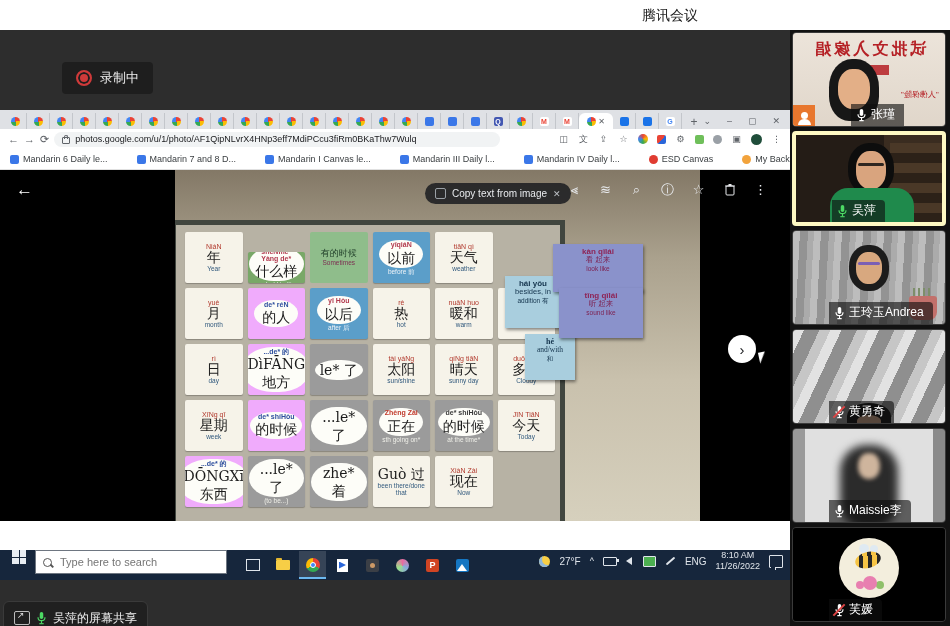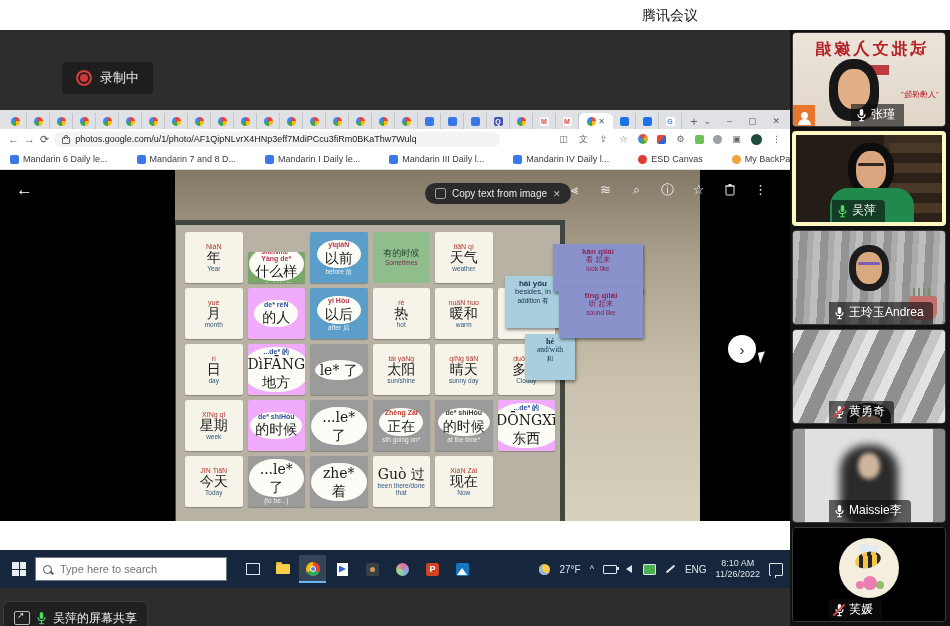--- a/index.html
+++ b/index.html
@@ -85,21 +85,21 @@
   .vback{position:absolute;left:16px;top:10px;color:#fff;font-size:17px;}
   .copy-pill{position:absolute;left:425px;top:13px;height:21px;background:rgba(30,31,34,.88);border-radius:12px;display:flex;align-items:center;gap:6px;padding:0 10px;color:#e8eaed;font-size:10px;}
   .copy-ic{width:9px;height:9px;border:1px solid #9aa0a6;border-radius:2px;}
   .copy-x{color:#bdc1c6;font-size:9px;}
   .vicons{position:absolute;right:22px;top:12px;display:flex;align-items:center;gap:16px;color:#e8eaed;}
   .vic{width:15px;height:15px;display:flex;align-items:center;justify-content:center;font-size:13px;}
   .vic svg{display:block;}
   .next-btn{position:absolute;right:34px;top:165px;width:28px;height:28px;border-radius:50%;background:#fff;color:#202124;display:flex;align-items:center;justify-content:center;font-size:15px;box-shadow:0 1px 3px rgba(0,0,0,.4);}
   .cursor{position:absolute;right:24px;top:182px;width:0;height:0;border-left:7px solid #fff;border-bottom:11px solid transparent;filter:drop-shadow(0 0 1px #000);transform:rotate(-12deg);}
   
-  .taskbar{position:absolute;left:0;top:440px;width:790px;height:38px;background:#16263c;display:flex;align-items:center;padding:0 3px;box-sizing:border-box;color:#dfe4ea;}
+  .taskbar{position:absolute;left:0;top:440px;width:790px;height:30px;background:#16263c;display:flex;align-items:flex-start;padding:0 3px;box-sizing:border-box;color:#dfe4ea;}
   .win{width:14px;height:14px;display:grid;grid-template-columns:1fr 1fr;grid-template-rows:1fr 1fr;gap:1px;margin:0 9px;}
   .win i{background:#e8edf2;}
   .tsearch{display:flex;align-items:center;gap:6px;background:#fff;height:24px;width:192px;padding:0 7px;border:1px solid #6e7681;box-sizing:border-box;}
   .tsearch input{border:none;outline:none;font-size:11px;color:#333;width:150px;background:transparent;font-family:inherit;}
   .mag{width:7px;height:7px;border:1.5px solid #555;border-radius:50%;position:relative;}
   .mag:after{content:"";position:absolute;left:6px;top:6px;width:4px;height:1.5px;background:#555;transform:rotate(45deg);}
   .tapps{display:flex;margin-left:12px;gap:3px;height:30px;align-items:center;}
   .tapp{width:27px;height:28px;display:flex;align-items:center;justify-content:center;}
   .tapp.active{background:rgba(255,255,255,.14);box-shadow:inset 0 -2px 0 #6cb8f0;}
   .i-taskview{width:12px;height:10px;border:1px solid #dfe4ea;position:relative;}
@@ -319,21 +319,21 @@
           <div class="bm">
             <div class="bi docs"></div>
             <span>Mandarin 6 Daily le...</span>
           </div>
           <div class="bm">
             <div class="bi docs"></div>
             <span>Mandarin 7 and 8 D...</span>
           </div>
           <div class="bm">
             <div class="bi docs"></div>
-            <span>Mandarin I Daily le...</span>
+            <span>Mandarin I Canvas le...</span>
           </div>
           <div class="bm">
             <div class="bi docs"></div>
             <span>Mandarin III Daily l...</span>
           </div>
           <div class="bm">
             <div class="bi docs"></div>
             <span>Mandarin IV Daily l...</span>
           </div>
           <div class="bm">
@@ -356,28 +356,28 @@
             <div class="grid" id="board-grid">
                 <div class="card w">
                   <span class="p">NiáN</span>
                   <span class="h">年</span>
                   <span class="e">Year</span>
                 </div>
                 <div class="card g">
                   <div class="bubble"><span class="p">shéNme* Yàng de*</span><span class="h">什么样</span></div>
                   <span class="e">what kind*</span>
                 </div>
+                <div class="card note">
+                  <span class="h">有的时候</span>
+                  <span class="e">Sometimes</span>
+                </div>
                 <div class="card b">
                   <div class="bubble"><span class="p">yǐqiáN</span><span class="h">以前</span></div>
                   <span class="e">before 前</span>
                 </div>
-                <div class="card note">
-                  <span class="h">有的时候</span>
-                  <span class="e">Sometimes</span>
-                </div>
                 <div class="card w">
                   <span class="p">tiāN qì</span>
                   <span class="h">天气</span>
                   <span class="e">weather</span>
                 </div>
                 <div class="card empty"></div>
                 <div class="card w">
                   <span class="p">yuè</span>
                   <span class="h">月</span>
                   <span class="e">month</span>
@@ -442,27 +442,27 @@
                   <div class="bubble"><span class="h">...le* 了</span></div>
                 </div>
                 <div class="card y red">
                   <div class="bubble"><span class="p">Zhèng Zài</span><span class="h">正在</span></div>
                   <span class="e">sth going on*</span>
                 </div>
                 <div class="card y">
                   <div class="bubble"><span class="p">de* shíHòu</span><span class="h">的时候</span></div>
                   <span class="e">at the time*</span>
                 </div>
-                <div class="card n">
-                  <div class="bubble"><span class="p">...de* 的</span><span class="h">DŌNGXī 东西</span></div>
-                </div>
                 <div class="card w">
                   <span class="p">JīN TiāN</span>
                   <span class="h">今天</span>
                   <span class="e">Today</span>
+                </div>
+                <div class="card n">
+                  <div class="bubble"><span class="p">...de* 的</span><span class="h">DŌNGXī 东西</span></div>
                 </div>
                 <div class="card y">
                   <div class="bubble"><span class="h">...le* 了</span></div>
                   <span class="e">(to be...)</span>
                 </div>
                 <div class="card y">
                   <div class="bubble"><span class="h">zhe* 着</span></div>
                 </div>
                 <div class="card w">
                   <span class="h">Guò 过</span>

